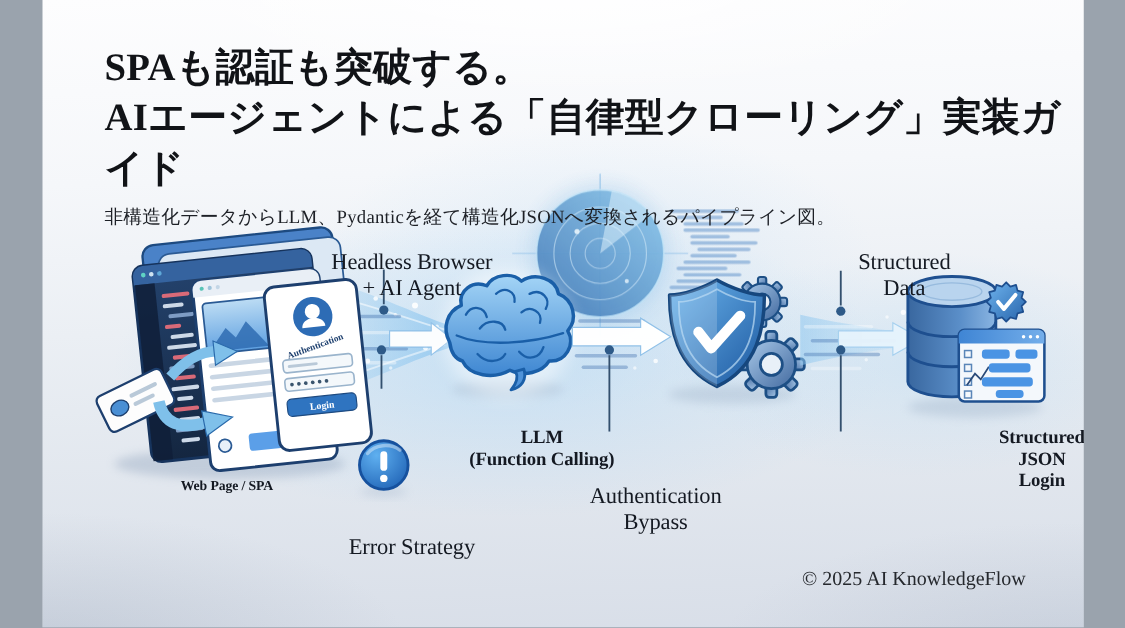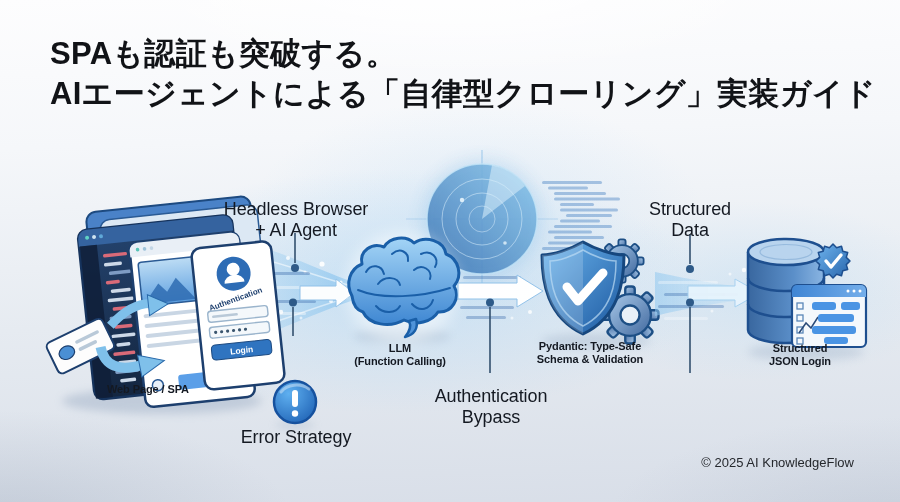--- a/index.html
+++ b/index.html
@@ -1,18 +1,18 @@
 <!DOCTYPE html>
 <html><head>
 <meta charset="utf-8">
 <style>
   html,body { margin:0; padding:0; background:#9aa3ad; }
   .canvas {
-    position:relative; width:900px; height:502px; margin:0 auto; overflow:hidden;
-    font-family:Liberation Sans, sans-serif;
+    position:relative; width:833px; height:502px; margin:0 auto; overflow:hidden;
+    font-family:Liberation Serif, serif;
     background:linear-gradient(178deg,#fdfdfe 0%,#f5f7fa 28%,#e6ebf1 62%,#d8dee8 100%);
   }
   .canvas::before {
     content:""; position:absolute; inset:0; pointer-events:none;
     background:
       radial-gradient(ellipse 430px 170px at 44% 58%, rgba(172,214,245,.55), rgba(172,214,245,0) 72%),
       radial-gradient(ellipse 260px 120px at 84% 58%, rgba(180,218,245,.38), rgba(180,218,245,0) 75%),
       radial-gradient(ellipse 300px 150px at 53% 42%, rgba(190,222,246,.35), rgba(190,222,246,0) 75%);
   }
   .canvas::after {
@@ -27,32 +27,33 @@
     font-size:31px; font-weight:700; color:#111317; line-height:1.3;
     white-space:pre-line; letter-spacing:.3px; margin:0;
   }
   .subtitle { margin:9px 0 0 0; font-size:15px; font-weight:400; color:#1d2026; letter-spacing:.2px; }
   .diagram-svg { position:absolute; inset:0; z-index:2; }
   .lbl {
     position:absolute; z-index:6; transform:translateX(-50%); text-align:center;
     white-space:pre-line; font-size:18px; line-height:1.18; color:#141922;
     font-weight:400; letter-spacing:-.1px;
   }
-  .lbl.bold { font-weight:700; font-size:11px; }
+  .lbl.bold { font-weight:700; font-size:15px; }
   .lbl.big { font-size:11px; }
-  .copyright { position:absolute; right:46px; top:455px; z-index:6; font-size:13px; color:#25282d; }
+  .copyright { position:absolute; right:46px; top:455px; z-index:6; font-size:16px; color:#25282d; }
 </style>
 </head>
 <body>
 
 <div class="canvas">
 
   <div class="hdr">
     <h1 class="title">SPAも認証も突破する。
 AIエージェントによる「自律型クローリング」実装ガイド</h1>
+    <p class="subtitle">非構造化データからLLM、Pydanticを経て構造化JSONへ変換されるパイプライン図。</p>
   </div>
 
   <svg class="diagram-svg" viewBox="0 0 900 502">
     <defs>
       <linearGradient id="gWinDark" x1="0" y1="0" x2="0" y2="1">
         <stop offset="0" stop-color="#24436e"></stop>
           <stop offset="1" stop-color="#142640"></stop>
       </linearGradient>
       <linearGradient id="gImg" x1="0" y1="0" x2="0" y2="1">
         <stop offset="0" stop-color="#bcdcf4"></stop>
@@ -399,19 +400,17 @@
 + AI Agent</div>
   <div class="lbl" style="left:491px; top:386px;">Authentication
 Bypass</div>
   <div class="lbl" style="left:690px; top:199px;">Structured
 Data</div>
   <div class="lbl" style="left:296px; top:427px;">Error Strategy</div>
 
   <div class="lbl bold big" style="left:148px; top:383px;">Web Page / SPA</div>
   <div class="lbl bold" style="left:400px; top:342px;">LLM
 (Function Calling)</div>
-  <div class="lbl bold" style="left:590px; top:340px;">Pydantic: Type-Safe
-Schema &amp; Validation</div>
   <div class="lbl bold" style="left:800px; top:342px;">Structured
 JSON Login</div>
 
   <div class="copyright">© 2025 AI KnowledgeFlow</div>
 </div>
 
 </body></html>

